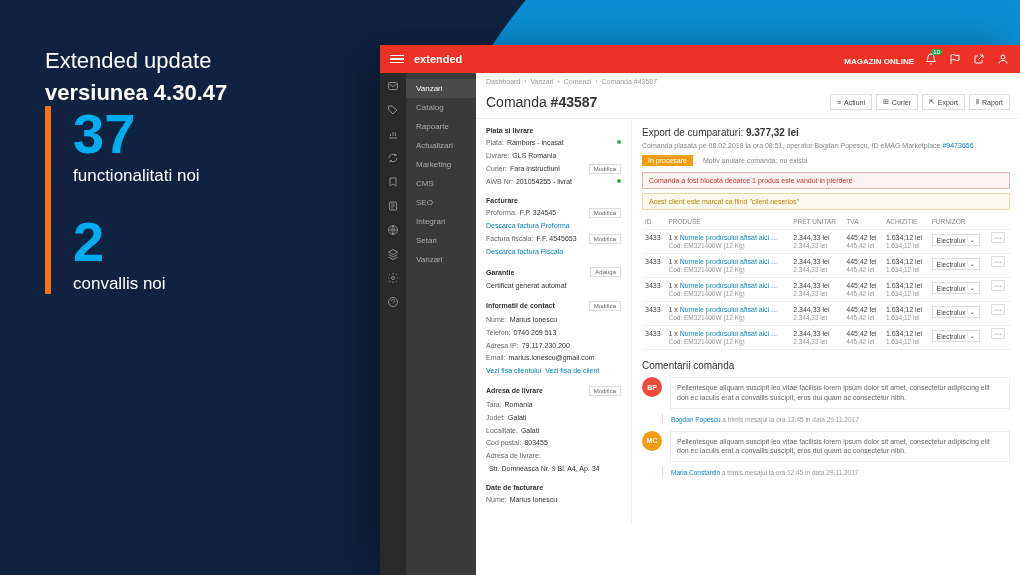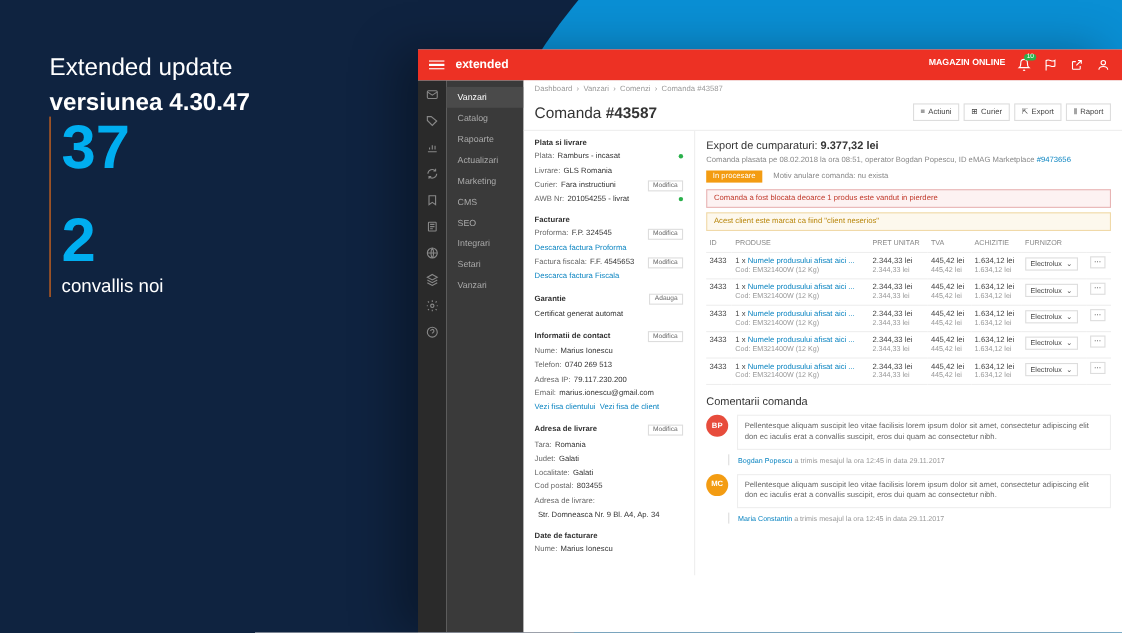--- a/index.html
+++ b/index.html
@@ -1,30 +1,30 @@
 <!DOCTYPE html>
 <html><head>
 <meta charset="utf-8">
 <style>
 *{margin:0;padding:0;box-sizing:border-box;font-family:-apple-system,BlinkMacSystemFont,"Segoe UI",Arial,sans-serif}
 body{width:1020px;height:575px;background:#0f2340;position:relative;overflow:hidden}
 .bg-circle{position:absolute;width:900px;height:900px;border-radius:50%;background:#0a8fd4;right:-300px;top:-160px;z-index:0}
 .promo{position:absolute;left:45px;top:48px;z-index:2;color:#fff}
 .promo-title{font-size:22px;font-weight:400;margin-bottom:6px}
 .promo-version{font-size:22px;font-weight:700;}
-.promo-stats{border-left:1px solid #f97316;padding-left:10px}
+.promo-stats{border-left:6px solid #f97316;padding-left:22px}
 .stat{margin-bottom:28px}
 .stat-num{font-size:56px;font-weight:800;color:#00aef0;line-height:1}
 .stat-lbl{font-size:17px;font-weight:400;color:#fff;margin-top:4px}
 .app{position:absolute;left:380px;top:45px;width:640px;height:530px;background:#e5e5e5;z-index:3;box-shadow:-20px 0 40px rgba(0,0,0,.3);display:flex;flex-direction:column;font-size:8px}
 .app-header{height:28px;background:#ed3124;display:flex;align-items:center;color:#fff;padding:0 10px}
 .hamburger{width:14px;display:flex;flex-direction:column;gap:2px;margin-right:10px}
 .hamburger span{height:1.5px;background:#fff}
 .app-logo{font-weight:700;font-size:11px;flex:1}
-.hdr-right{display:flex;align-items:flex-start;gap:10px}
+.hdr-right{display:flex;align-items:flex-end;gap:10px}
 .hdr-btn{font-size:8px;font-weight:600}
 .hdr-icon{width:14px;height:14px;display:flex;align-items:center;justify-content:center;position:relative}
 .badge{position:absolute;top:-3px;right:-4px;background:#2ab04b;font-size:6px;padding:0 2px;border-radius:5px;min-width:8px;text-align:center}
 .app-body{display:flex;flex:1;overflow:hidden}
 .iconbar{width:26px;background:#2a2a2a;display:flex;flex-direction:column;align-items:center;padding-top:6px;gap:10px}
 .iconbar-item{width:14px;height:14px;display:flex;align-items:center;justify-content:center;color:#888}
 .sidebar{width:70px;background:#3a3a3a;color:#aaa;padding-top:6px}
 .sidebar-item{padding:5px 10px;font-size:8px}
 .sidebar-item.active{background:#4a4a4a;color:#fff}
 .main{flex:1;background:#fff;overflow-y:auto;overflow-x:hidden}
@@ -78,20 +78,21 @@
 <body>
 
 <div class="bg-circle"></div>
 
 <div class="promo">
   <div class="promo-title">Extended update</div>
   <div class="promo-version">versiunea 4.30.47</div>
   <div class="promo-stats">
       <div class="stat">
         <div class="stat-num">37</div>
+        <div class="stat-lbl">functionalitati noi</div>
       </div>
       <div class="stat">
         <div class="stat-num">2</div>
         <div class="stat-lbl">convallis noi</div>
       </div>
     </div>
 </div>
 
 <div class="app">
   <div class="app-header">

